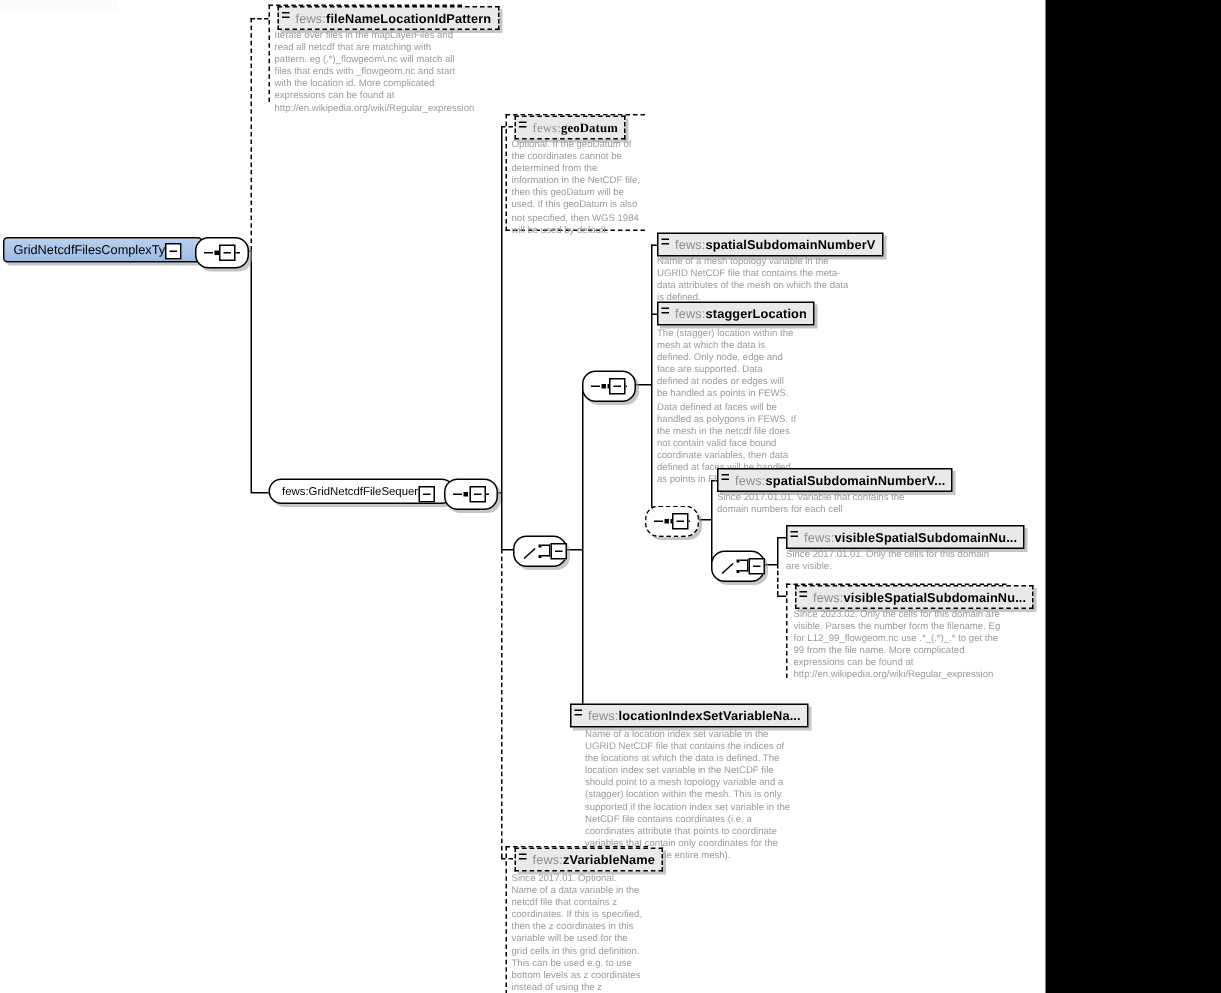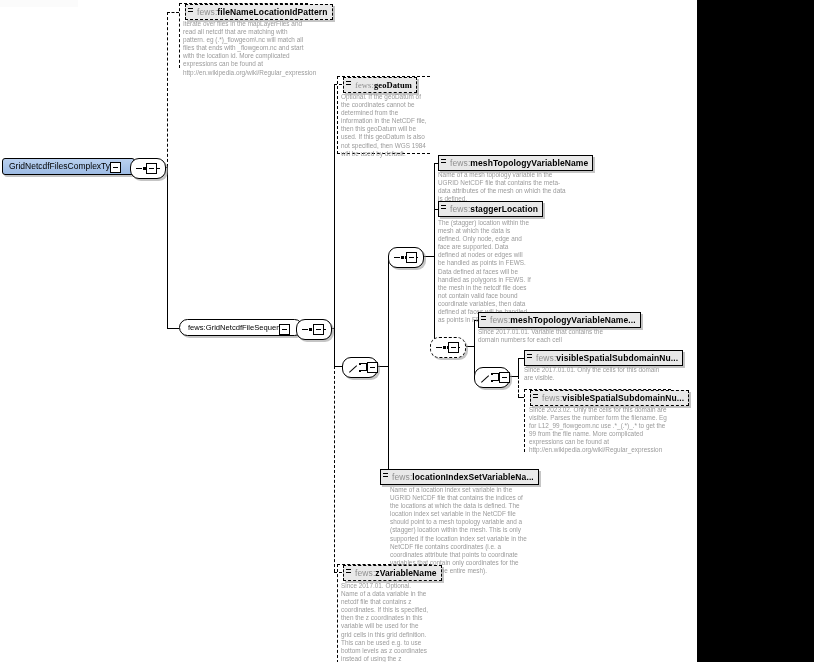--- a/index.html
+++ b/index.html
@@ -250,21 +250,21 @@
         <div class="dot d2"></div>
         <div class="dot d3"></div>
         <div class="bar b2"></div>
     </div>
   </div>
   <div class="collapse" style="left:406px;top:252px;"></div>
 
   <div class="node" style="left:438px;top:155px;">
     <div class="nbox">
       <span class="tick"></span>
-      <span class="pfx">fews:</span><span class="nm">meshTopologyVariableName</span>
+      <span class="pfx">fews:</span><span class="nm">spatialSubdomainNumberV</span>
     </div>
   </div>
   <div class="ann" style="left:438px;top:171px;width:132px;">Name of a mesh topology variable in the UGRID NetCDF file that contains the meta-data attributes of the mesh on which the data is defined.</div>
 
   <div class="node" style="left:438px;top:201px;">
     <div class="nbox">
       <span class="tick"></span>
       <span class="pfx">fews:</span><span class="nm">staggerLocation</span>
     </div>
   </div>
@@ -277,21 +277,21 @@
         <div class="dot d2"></div>
         <div class="dot d3"></div>
         <div class="bar b2"></div>
     </div>
   </div>
   <div class="collapse" style="left:448px;top:342px;"></div>
 
   <div class="node" style="left:478px;top:312px;">
     <div class="nbox">
       <span class="tick"></span>
-      <span class="pfx">fews:</span><span class="nm">meshTopologyVariableName...</span>
+      <span class="pfx">fews:</span><span class="nm">spatialSubdomainNumberV...</span>
     </div>
   </div>
   <div class="ann" style="left:478px;top:328px;width:142px;">Since 2017.01.01. Variable that contains the domain numbers for each cell</div>
 
   <div class="comp" style="left:474px;top:367px;">
     <div class="chg">
       <div class="sl"></div>
       <div class="vd v1"></div>
         <div class="vd v2"></div>
       <div class="br r1"></div>

